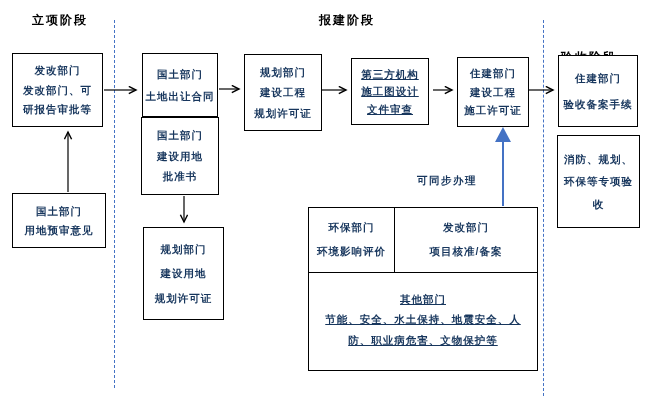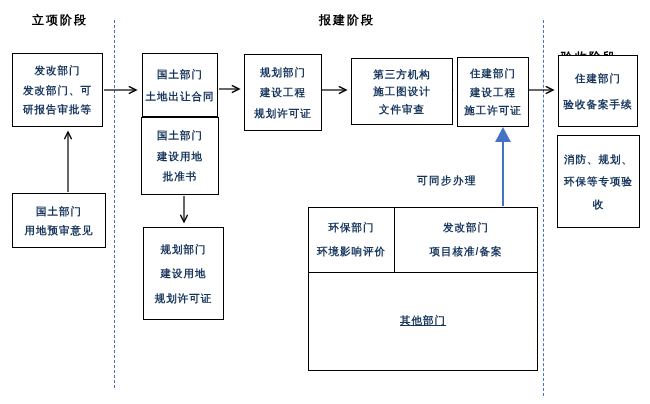--- a/index.html
+++ b/index.html
@@ -152,21 +152,21 @@
     <div class="ln">建设用地</div>
     <div class="ln">规划许可证</div>
   </div>
 
   <div class="box" style="left:244px; top:54px; width:78px; height:77px;">
     <div class="ln">规划部门</div>
     <div class="ln">建设工程</div>
     <div class="ln">规划许可证</div>
   </div>
 
-  <div class="box" style="left:351px; top:58px; width:102px; height:67px;">
+  <div class="box" style="left:351px; top:58px; width:78px; height:67px;text-decoration:underline;">
     <div class="ln">第三方机构</div>
     <div class="ln">施工图设计</div>
     <div class="ln">文件审查</div>
   </div>
 
   <div class="box" style="left:457px; top:57px; width:72px; height:70px;">
     <div class="ln">住建部门</div>
     <div class="ln">建设工程</div>
     <div class="ln">施工许可证</div>
   </div>
@@ -186,16 +186,17 @@
     <div class="cell cell-huanbao">
       <div class="ln">环保部门</div>
       <div class="ln">环境影响评价</div>
     </div>
     <div class="cell cell-fagai">
       <div class="ln">发改部门</div>
       <div class="ln">项目核准/备案</div>
     </div>
     <div class="cell cell-qita">
       <div class="ln" style="margin-bottom:2px;">其他部门</div>
+      <div class="body">节能、安全、水土保持、地震安全、人防、职业病危害、文物保护等</div>
     </div>
   </div>
 
 </div>
 
 </body></html>

